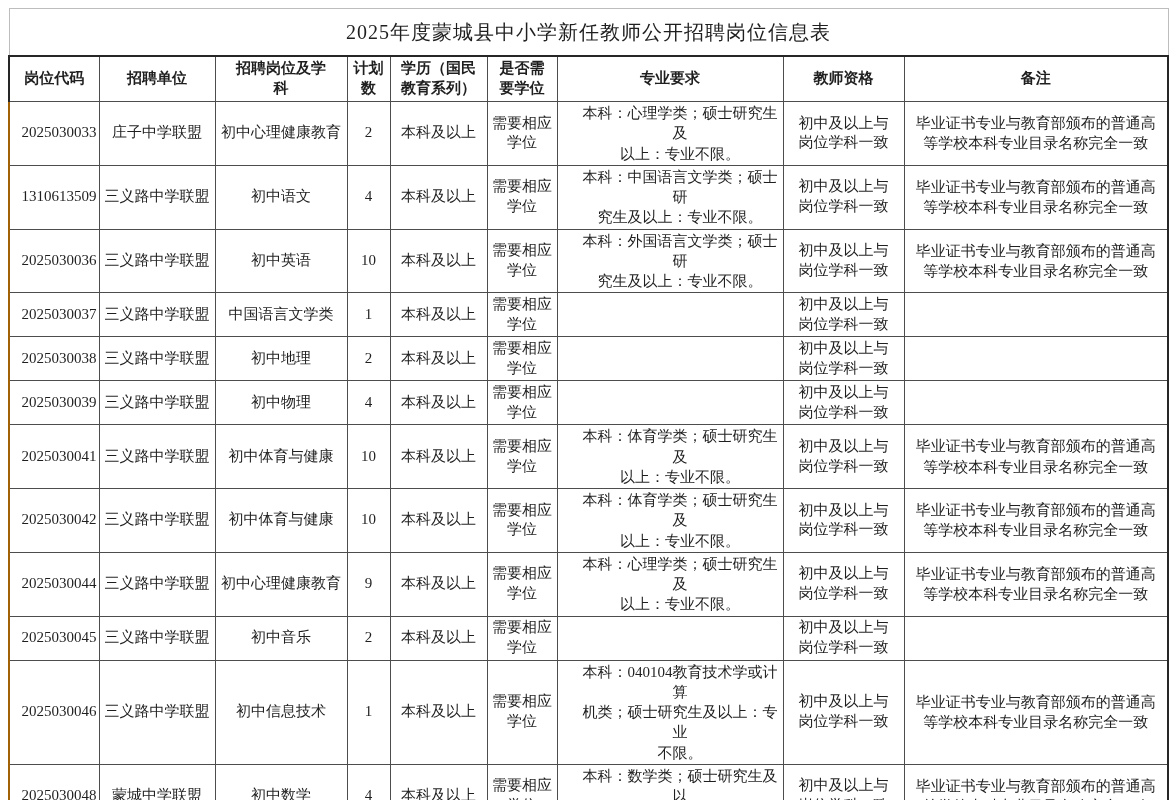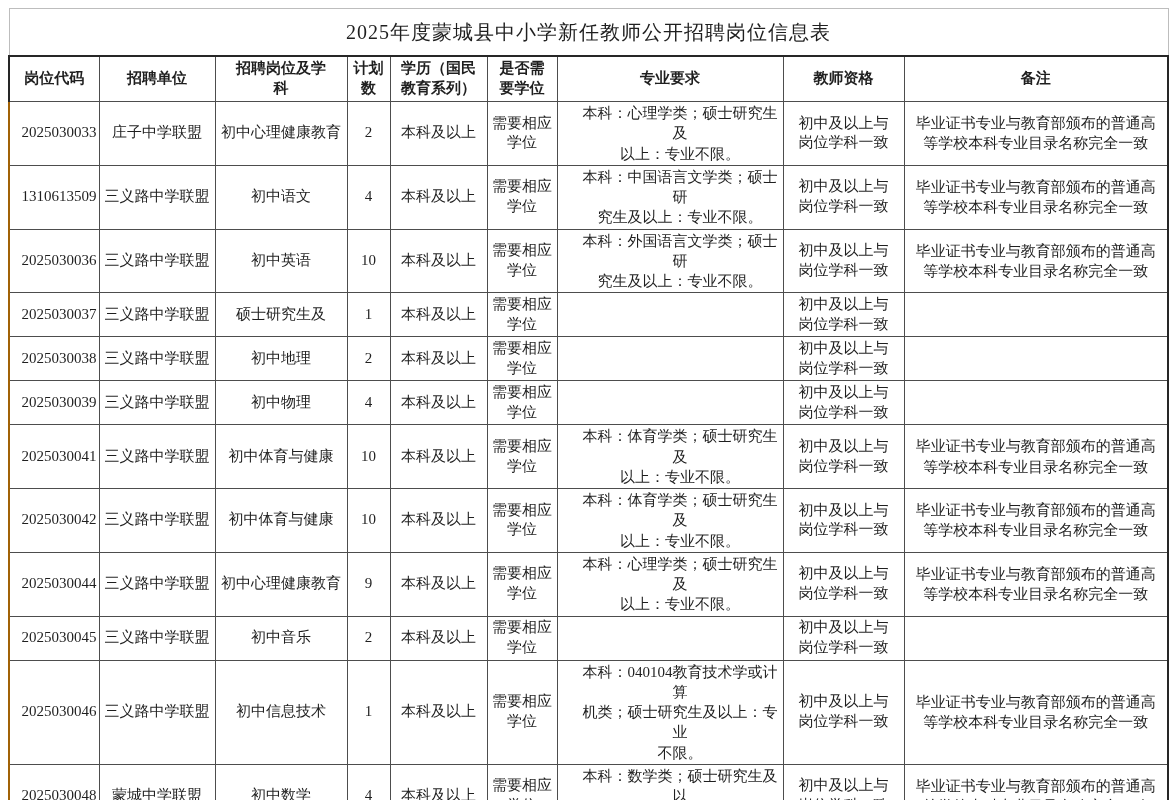--- a/index.html
+++ b/index.html
@@ -136,21 +136,21 @@
           <td class="col-major">本科：外国语言文学类；硕士研
 究生及以上：专业不限。</td>
           <td class="col-qualification">初中及以上与
 岗位学科一致</td>
           <td class="col-remark">毕业证书专业与教育部颁布的普通高
 等学校本科专业目录名称完全一致</td>
         </tr>
         <tr>
           <td class="col-code">2025030037</td>
           <td class="col-unit">三义路中学联盟</td>
-          <td class="col-position">硕士研究生及</td>
+          <td class="col-position">中国语言文学类</td>
           <td class="col-count">1</td>
           <td class="col-education">本科及以上</td>
           <td class="col-degree">需要相应
 学位</td>
           <td class="col-major"></td>
           <td class="col-qualification">初中及以上与
 岗位学科一致</td>
           <td class="col-remark"></td>
         </tr>
         <tr>

